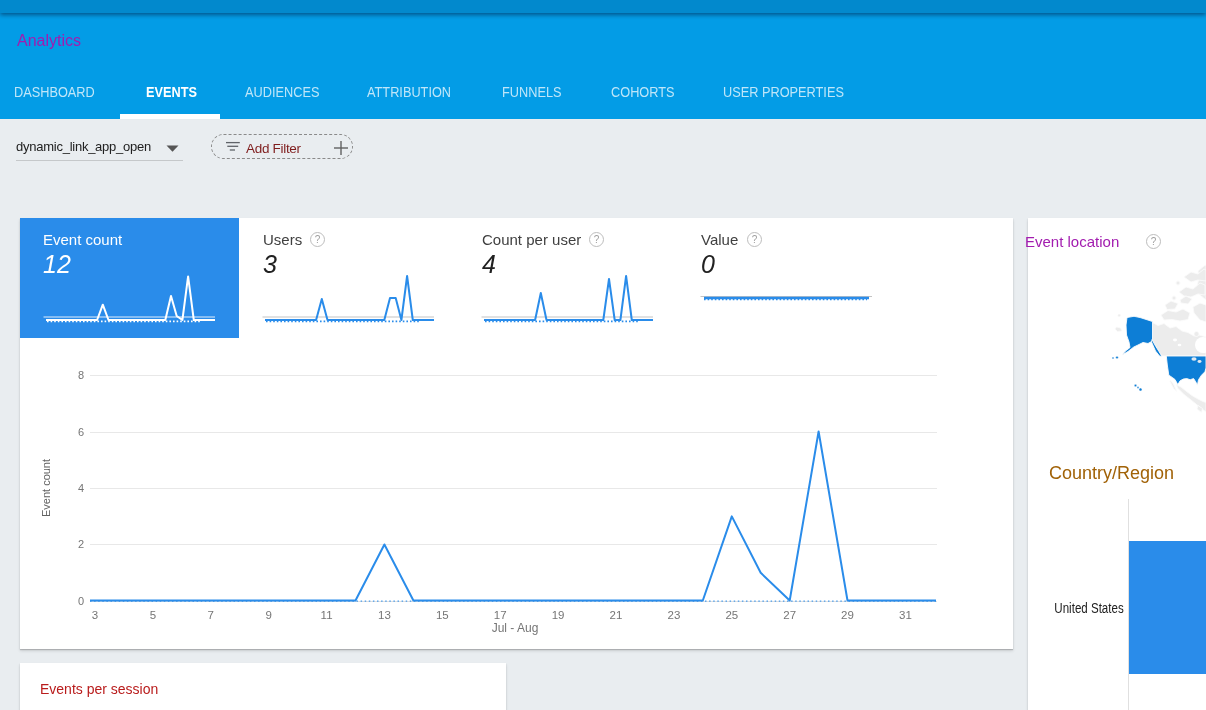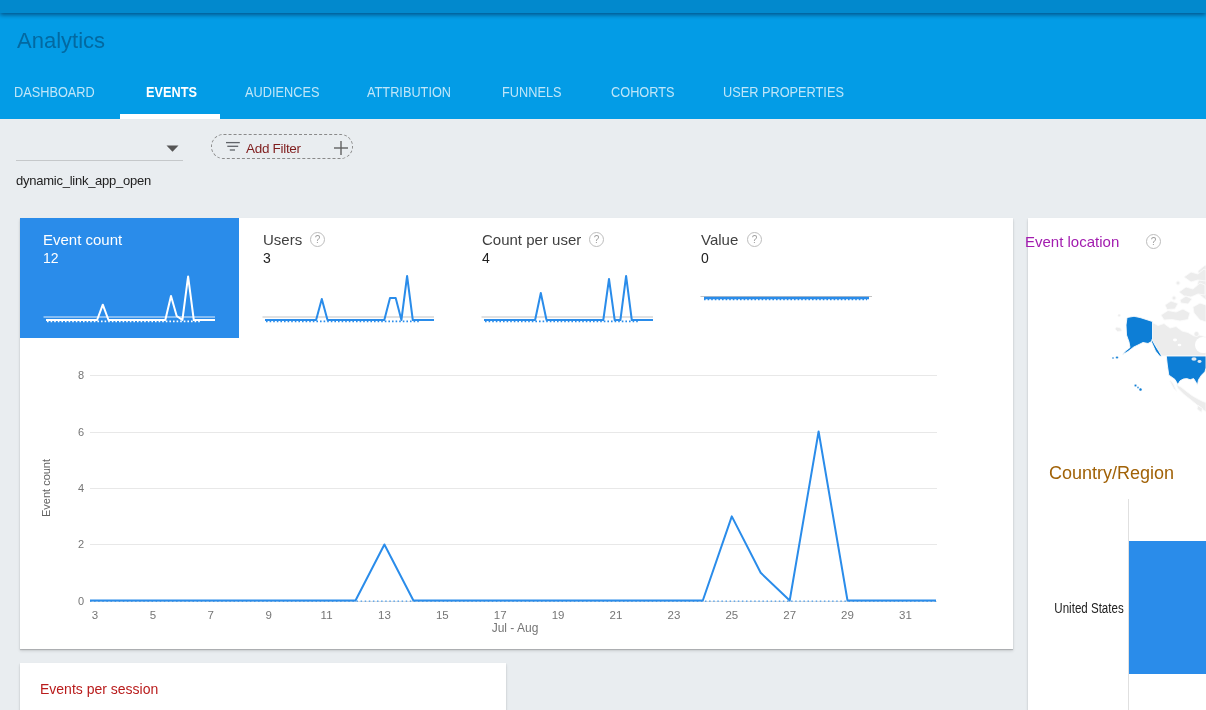--- a/index.html
+++ b/index.html
@@ -3,37 +3,37 @@
 <meta charset="utf-8">
 <style>
   html,body{margin:0;padding:0;}
   body{width:1206px;height:710px;overflow:hidden;position:relative;
        background:#e9edf0;font-family:"Liberation Sans",sans-serif;}
   .abs{position:absolute;}
   
   #topstrip{left:0;top:0;width:1206px;height:13px;background:#0289cd;
             box-shadow:0 2px 4px rgba(0,0,30,.45);z-index:2;}
   #header{left:0;top:13px;width:1206px;height:106px;background:#039ce6;z-index:1;}
-  #htitle{left:17px;top:31px;color:#0369a1;font-size:22px;line-height:20px;z-index:3;}
+  #htitle{left:17px;top:31px;color:#a21caf;font-size:16px;line-height:20px;z-index:3;}
   .tab{top:84px;font-size:15px;line-height:15px;color:rgba(255,255,255,.75);transform:scaleX(.85);transform-origin:0 0;z-index:3;}
   .tab.on{color:#fff;font-weight:bold;}
   #underline{left:120px;top:114px;width:100px;height:5px;background:#fff;z-index:3;}
   
-  #ddtext{left:16px;top:139px;font-size:13px;letter-spacing:-0.25px;color:#212121;margin-top:34px;}
+  #ddtext{left:16px;top:139px;font-size:13px;letter-spacing:-0.25px;color:#212121;}
   #ddline{left:16px;top:160px;width:167px;height:1px;background:#c5c8ca;}
   #chip{left:211px;top:134px;width:140px;height:23px;border:1px dashed #8a8a8a;
         border-radius:12.5px;}
   #chiptext{left:246px;top:140.5px;font-size:13.5px;letter-spacing:-0.3px;color:#7f1d1d;}
   
   .card{background:#fff;box-shadow:0 1px 1px rgba(0,0,0,.18),0 2px 3px rgba(0,0,0,.12);}
   #cardmain{left:20px;top:218px;width:993px;height:431px;}
   #cardright{left:1028px;top:218px;width:190px;height:500px;}
   #cardfoot{left:20px;top:663px;width:486px;height:55px;}
   .ttitle{font-size:15px;color:#404040;top:231px;}
-  .tvalue{font-size:14px;color:#212121;top:249.5px;}
+  .tvalue{font-size:25px;color:#212121;top:249.5px;font-style:italic;}
   #tile1{left:20px;top:218px;width:219px;height:120px;background:#2a8cea;}
   .qm{box-sizing:border-box;width:15px;height:15px;border:1px solid #bdbdbd;border-radius:50%;
       color:#9e9e9e;font-size:10px;line-height:13px;text-align:center;top:232px;}
   #footer-title{left:40px;top:681px;font-size:14px;color:#b91c1c;}
 </style>
 </head>
 <body>
 <div class="abs" id="topstrip"></div>
 <div class="abs" id="header"></div>
 <div class="abs" id="htitle">Analytics</div>

